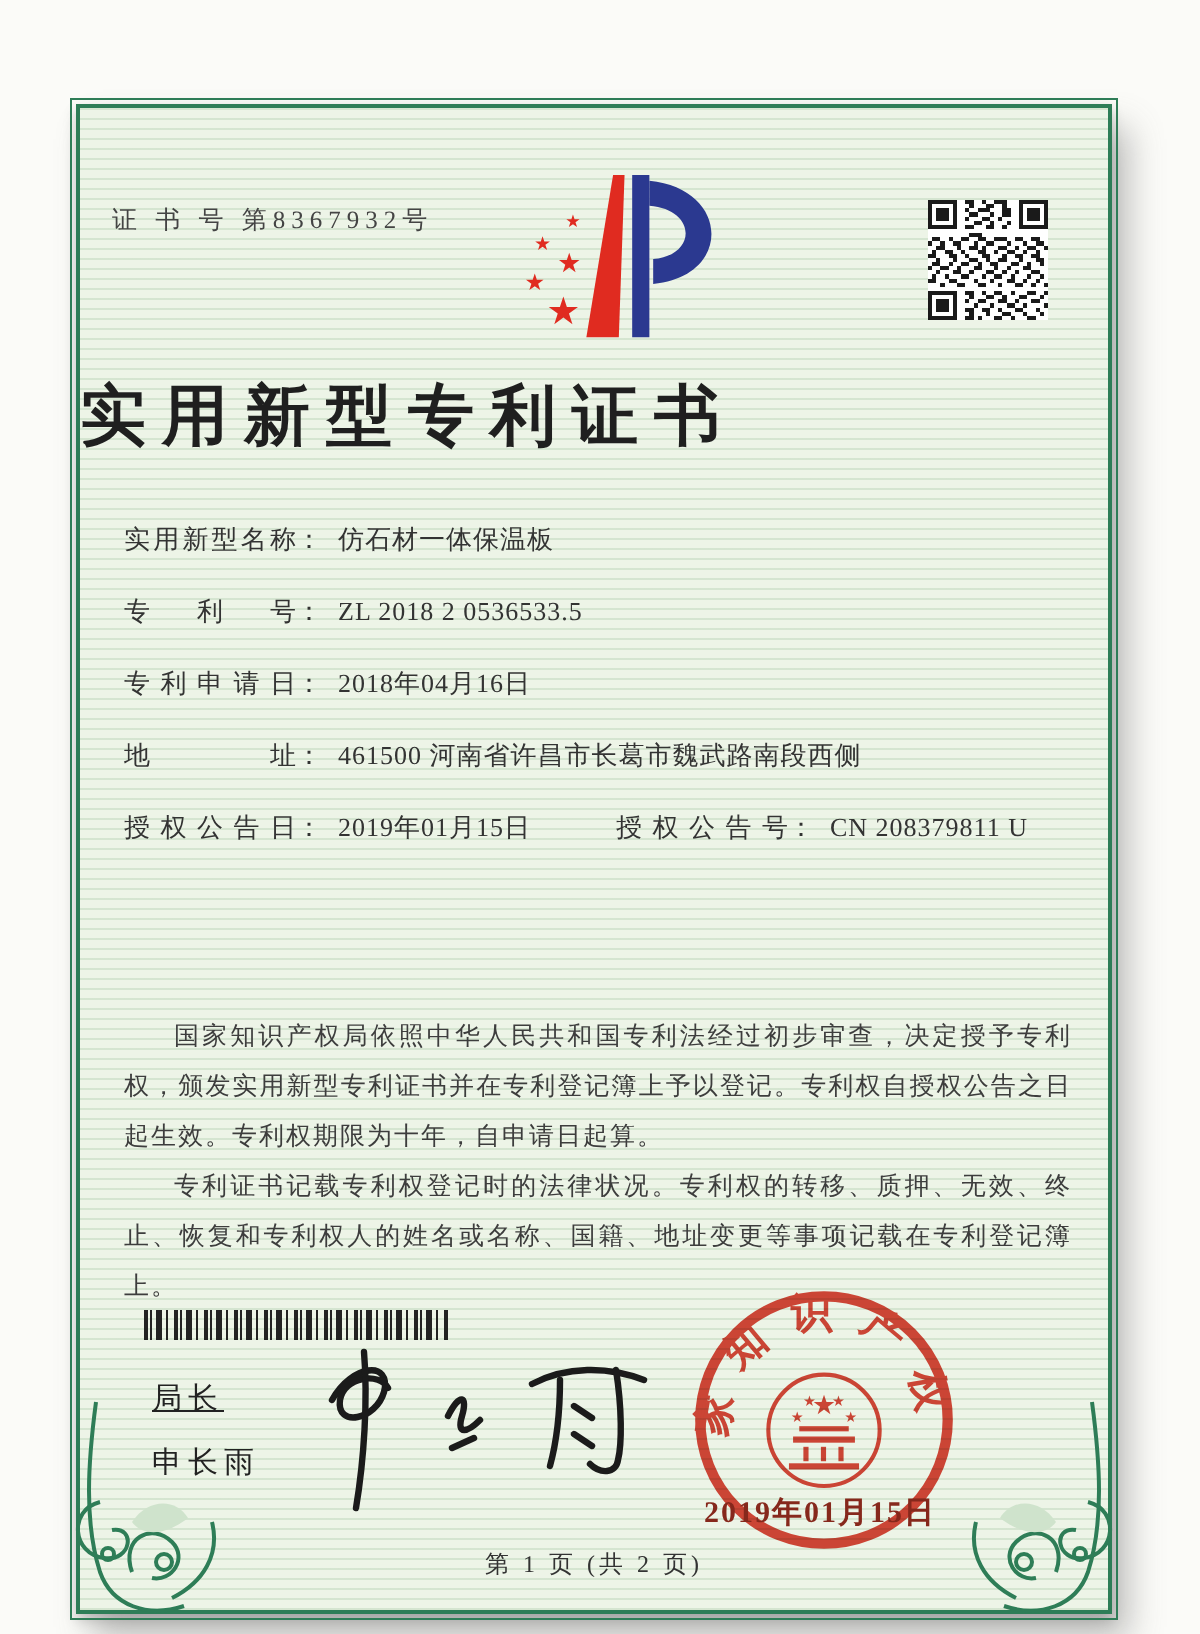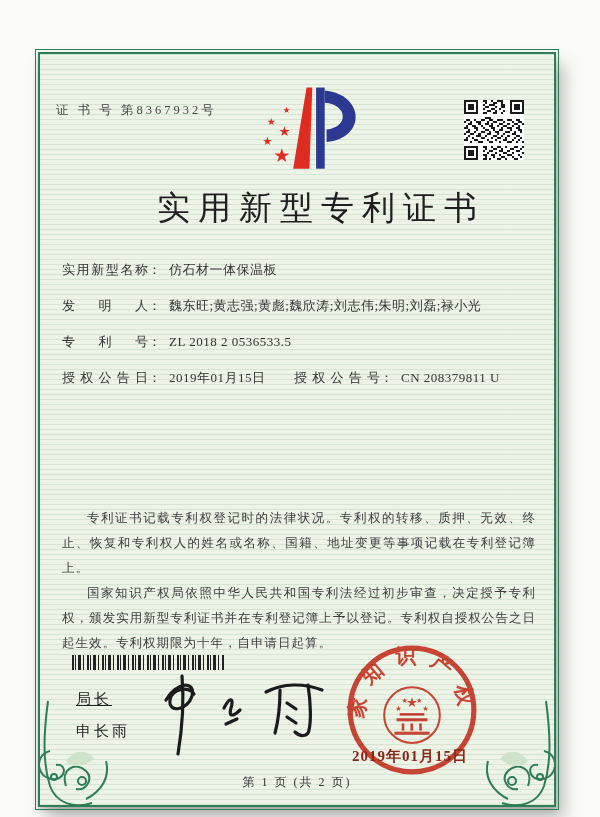--- a/index.html
+++ b/index.html
@@ -7,27 +7,27 @@
           font-family:"Liberation Serif","DejaVu Serif",serif;}
   .page{position:absolute;left:38px;top:52px;width:514px;height:751px;
         background-color:#edf4e7;
         background-image:repeating-linear-gradient(180deg, rgba(150,190,150,.28) 0 1px, rgba(0,0,0,0) 1px 5px);
         border:2px solid #2e7d57;outline:1px solid #2e7d57;outline-offset:2px;
         box-shadow:8px 12px 16px rgba(110,110,110,.45), 0 3px 6px rgba(0,0,0,.18);}
   .abs{position:absolute;}
   .cert-no{left:16px;top:48px;font-size:12.5px;letter-spacing:3px;color:#444;}
   .logo{left:198px;top:24px;width:160px;height:105px;}
   .qr{left:424px;top:46px;width:60px;height:60px;}
-  .title{left:0;top:132px;width:100%;text-align:center;font-size:33px;letter-spacing:8px;
-         color:#1f1f1f;font-weight:400;padding-left:24px;}
+  .title{left:0;top:132px;width:100%;font-size:33px;letter-spacing:8px;
+         color:#1f1f1f;font-weight:700;}
   .fields{left:22px;top:198px;width:474px;font-size:13px;color:#333;}
   .row{height:36px;line-height:36px;position:relative;white-space:nowrap;}
   .lab{display:inline-block;width:86px;text-align:justify;text-align-last:justify;vertical-align:top;}
   .val{margin-left:8px;letter-spacing:.5px;}
-  .grant2{position:absolute;left:232px;top:0;}
+  .grant2{position:absolute;left:246px;top:0;}
   .paras{left:22px;top:452px;width:474px;font-size:12.5px;line-height:25px;color:#3d3d3d;
          letter-spacing:1px;text-align:justify;}
   .paras p{margin:0;text-indent:2em;}
   .barcode{left:32px;top:601px;width:152px;height:15px;
     background:repeating-linear-gradient(90deg,#222 0 2px,rgba(0,0,0,0) 2px 3px,#222 3px 4px,
       rgba(0,0,0,0) 4px 6px,#222 6px 9px,rgba(0,0,0,0) 9px 11px,#222 11px 12px,rgba(0,0,0,0) 12px 15px);}
   .signer-title{left:36px;top:636px;font-size:15px;letter-spacing:3px;color:#222;font-weight:500;text-decoration:underline;}
   .signer-name{left:36px;top:668px;font-size:15px;letter-spacing:3px;color:#222;font-weight:500;text-align:right;}
   .signature{left:98px;top:616px;width:212px;height:88px;z-index:3;}
   .seal{left:305px;top:589px;width:134px;height:134px;opacity:.93;mix-blend-mode:multiply;z-index:2;}
@@ -71,36 +71,39 @@
       </g>
     </svg>
 
     <div class="abs title">实用新型专利证书</div>
 
     <div class="abs fields">
       <div class="row">
         <span class="lab">实用新型名称</span><span>：</span><span class="val">仿石材一体保温板</span>
       </div>
       <div class="row">
-        <span class="lab">发明人</span><span>：</span><span class="val">魏东旺;黄志强;黄彪;魏欣涛;刘志伟;朱明;刘磊;禄小光</span>
+        <span class="lab">专利号</span><span>：</span><span class="val">ZL 2018 2 0536533.5</span>
       </div>
       <div class="row">
-        <span class="lab">专利号</span><span>：</span><span class="val">ZL 2018 2 0536533.5</span>
+        <span class="lab">专利申请日</span><span>：</span><span class="val">2018年04月16日</span>
+      </div>
+      <div class="row">
+        <span class="lab">地址</span><span>：</span><span class="val">461500 河南省许昌市长葛市魏武路南段西侧</span>
       </div>
       <div class="row">
         <span class="lab">授权公告日</span><span>：</span><span class="val">2019年01月15日</span>
         <span class="grant2">
           <span class="lab">授权公告号</span><span>：</span><span class="val">CN 208379811 U</span>
         </span>
       </div>
     </div>
 
     <div class="abs paras">
+      <p>国家知识产权局依照中华人民共和国专利法经过初步审查，决定授予专利权，颁发实用新型专利证书并在专利登记簿上予以登记。专利权自授权公告之日起生效。专利权期限为十年，自申请日起算。</p>
       <p>专利证书记载专利权登记时的法律状况。专利权的转移、质押、无效、终止、恢复和专利权人的姓名或名称、国籍、地址变更等事项记载在专利登记簿上。</p>
-      <p>国家知识产权局依照中华人民共和国专利法经过初步审查，决定授予专利权，颁发实用新型专利证书并在专利登记簿上予以登记。专利权自授权公告之日起生效。专利权期限为十年，自申请日起算。</p>
     </div>
 
     <div class="abs barcode"></div>
 
     <div class="abs signer-title">局长</div>
     <div class="abs signer-name">申长雨</div>
 
     <svg class="abs signature" viewBox="0 0 212 88" aria-hidden="true">
       <g fill="none" stroke="#1b1b1b" stroke-width="3.2" stroke-linecap="round" stroke-linejoin="round">
         <path d="M28,30 C38,12 58,10 54,26 C50,40 30,44 32,30 C34,18 52,16 56,24"></path>

